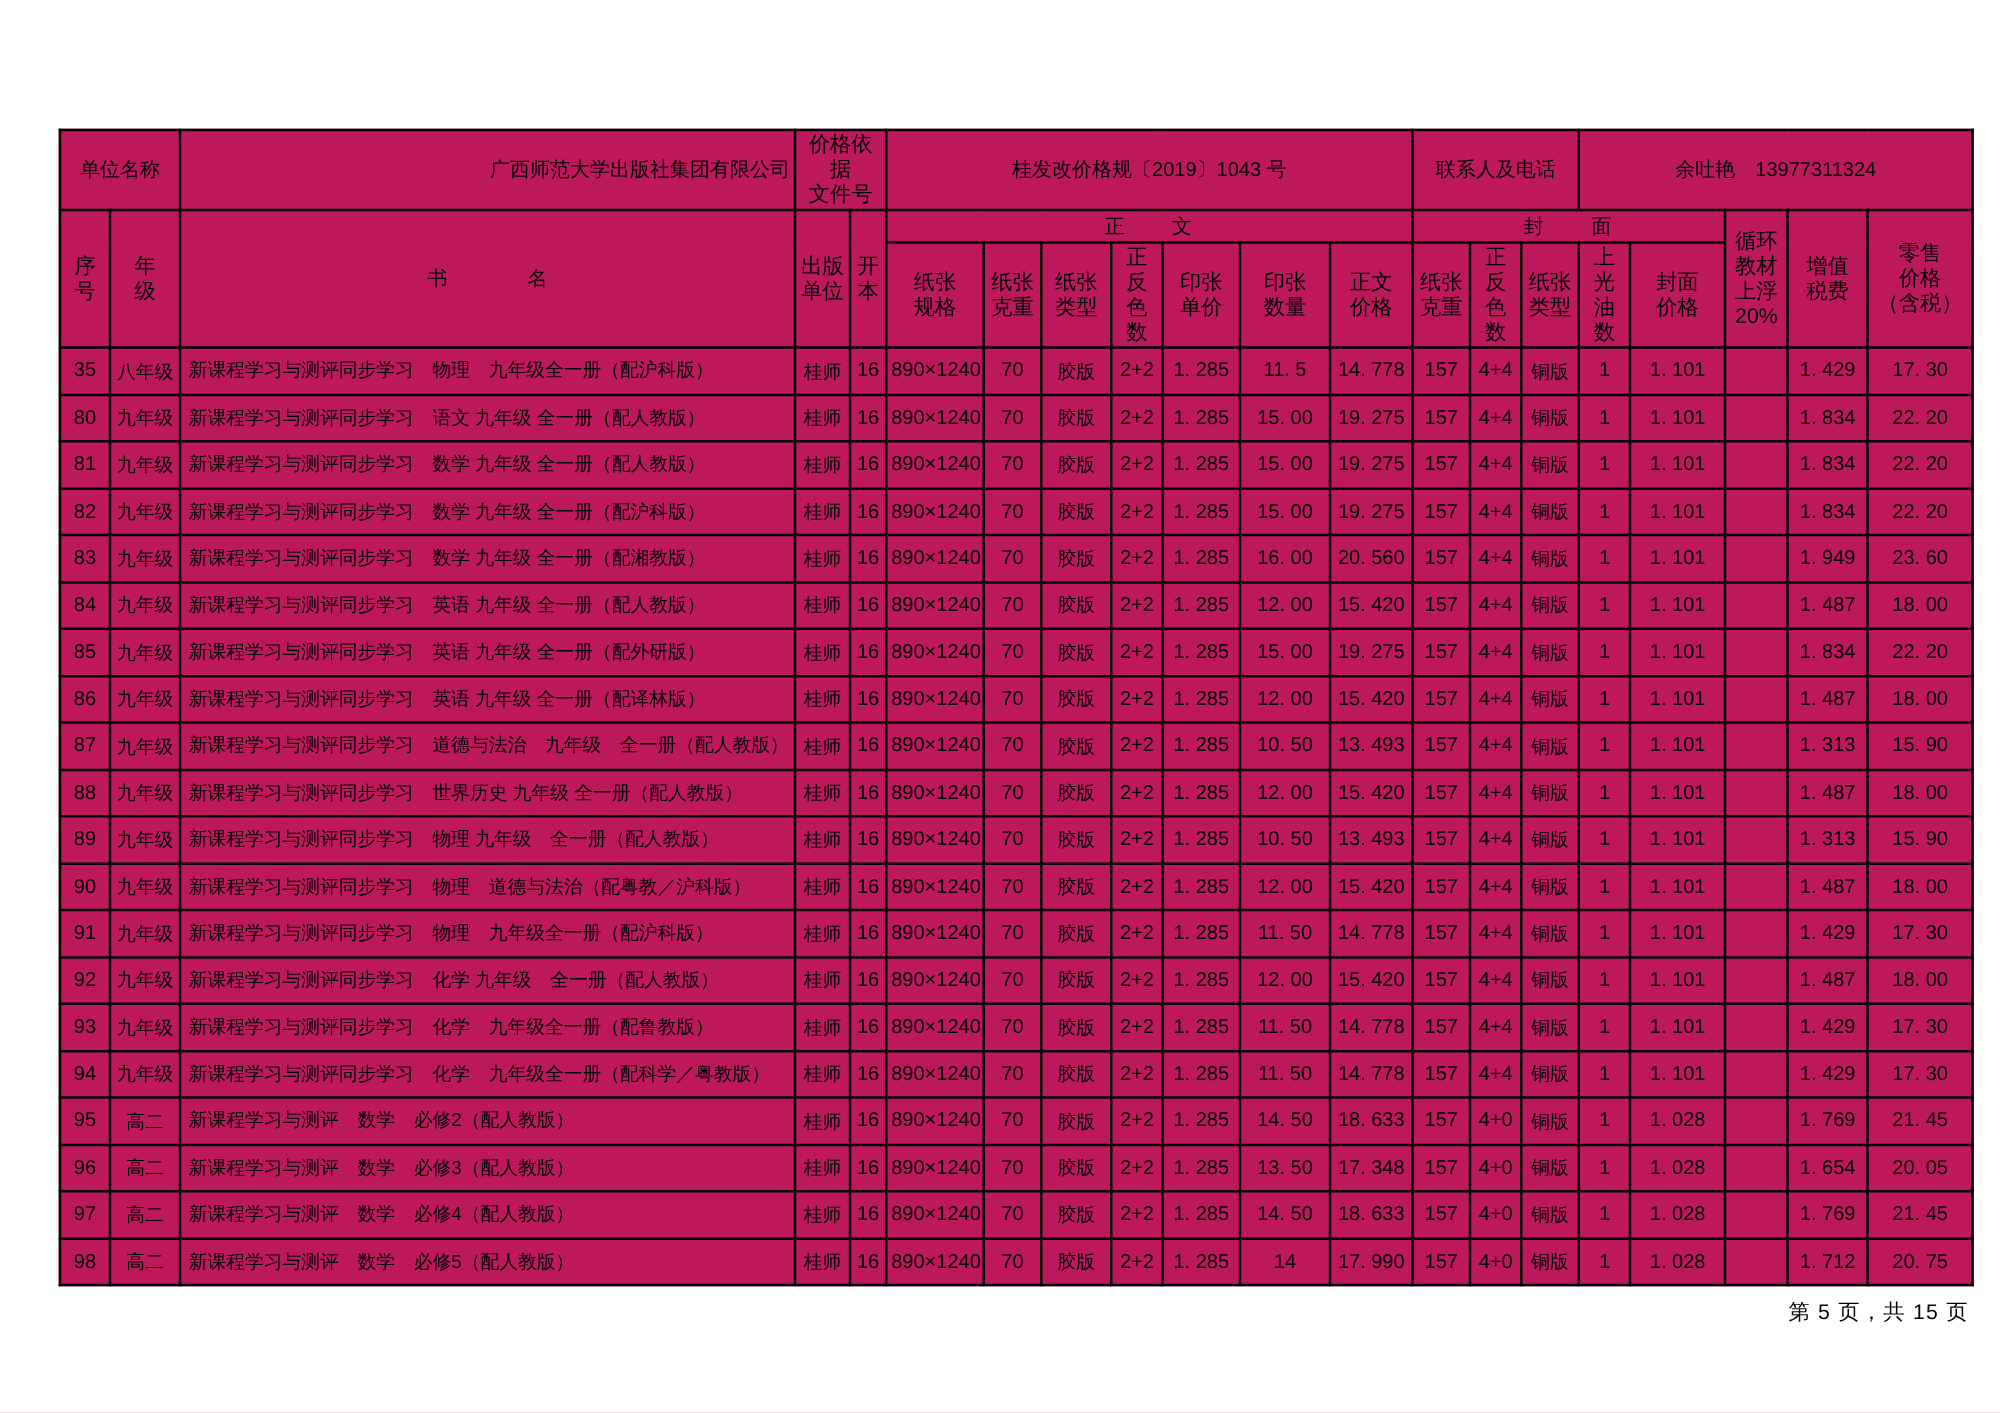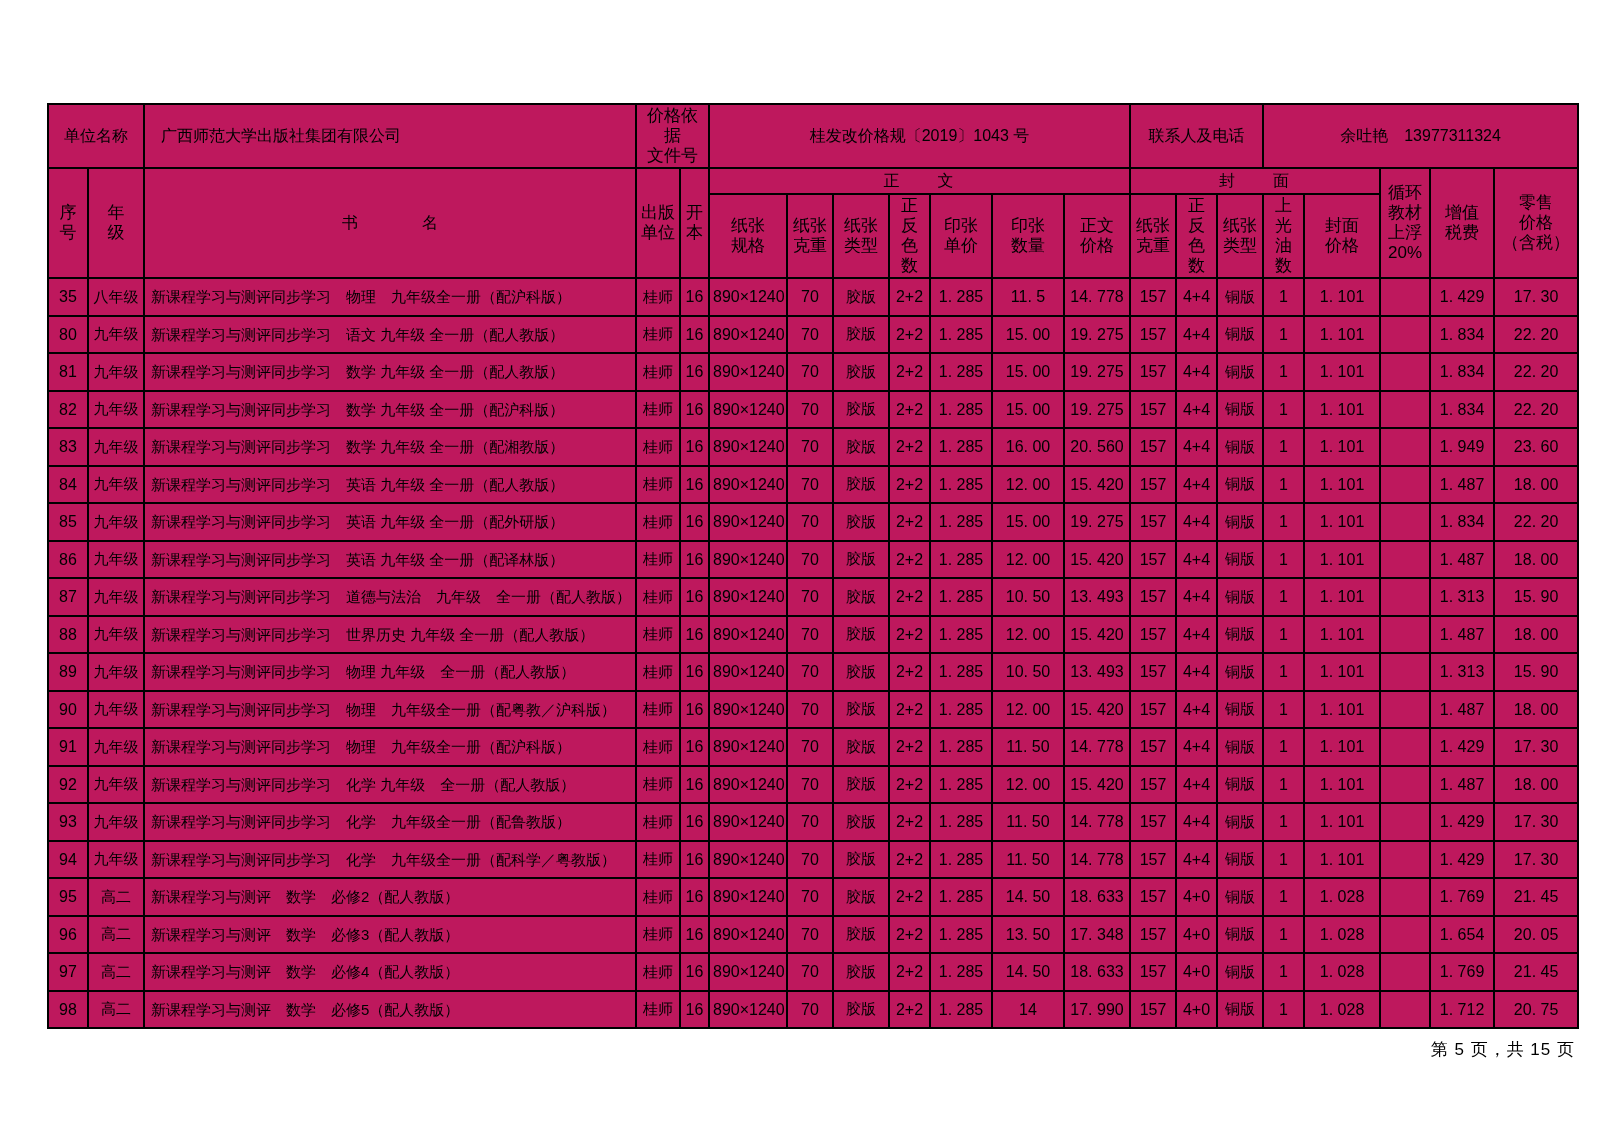--- a/index.html
+++ b/index.html
@@ -21,21 +21,21 @@
     font-weight:normal;
     font-size:16px;
     overflow:hidden;
   }
   tr.info-row{height:44px;}
   tr.group-row{height:26px;}
   tr.sub-row{height:56px;margin-left:12px;}
   tbody tr{height:37.5px;}
   th.wrap, td.wrap{white-space:pre-line;line-height:1.18;font-size:17px;}
   th.group{font-size:16px;letter-spacing:2px;}
-  td.cell-left{text-align:left;padding-left:16px;}
+  td.cell-left{text-align:right;padding-left:16px;}
   td.book{
     text-align:left;padding:0 4px 0 6px;
     font-size:15px;line-height:1.2;
   }
   td.num{font-size:16px;}
   td.small{font-size:15px;}
   .footer{
     position:absolute;left:0;top:1038px;width:1575px;
     text-align:right;font-size:17px;letter-spacing:1px;
   }
@@ -366,21 +366,21 @@
     <td class="small">铜版</td>
     <td class="num">1</td>
     <td class="num">1. 101</td>
     <td class="num"></td>
     <td class="num">1. 313</td>
     <td class="num">15. 90</td>
   </tr>
         <tr>
     <td class="num">90</td>
     <td class="small">九年级</td>
-    <td class="book">新课程学习与测评同步学习　物理　九年级全一册（配粤教／沪科版）</td>
+    <td class="book">新课程学习与测评同步学习　物理　道德与法治（配粤教／沪科版）</td>
     <td class="small">桂师</td>
     <td class="num">16</td>
     <td class="num">890×1240</td>
     <td class="num">70</td>
     <td class="small">胶版</td>
     <td class="num">2+2</td>
     <td class="num">1. 285</td>
     <td class="num">12. 00</td>
     <td class="num">15. 420</td>
     <td class="num">157</td>

